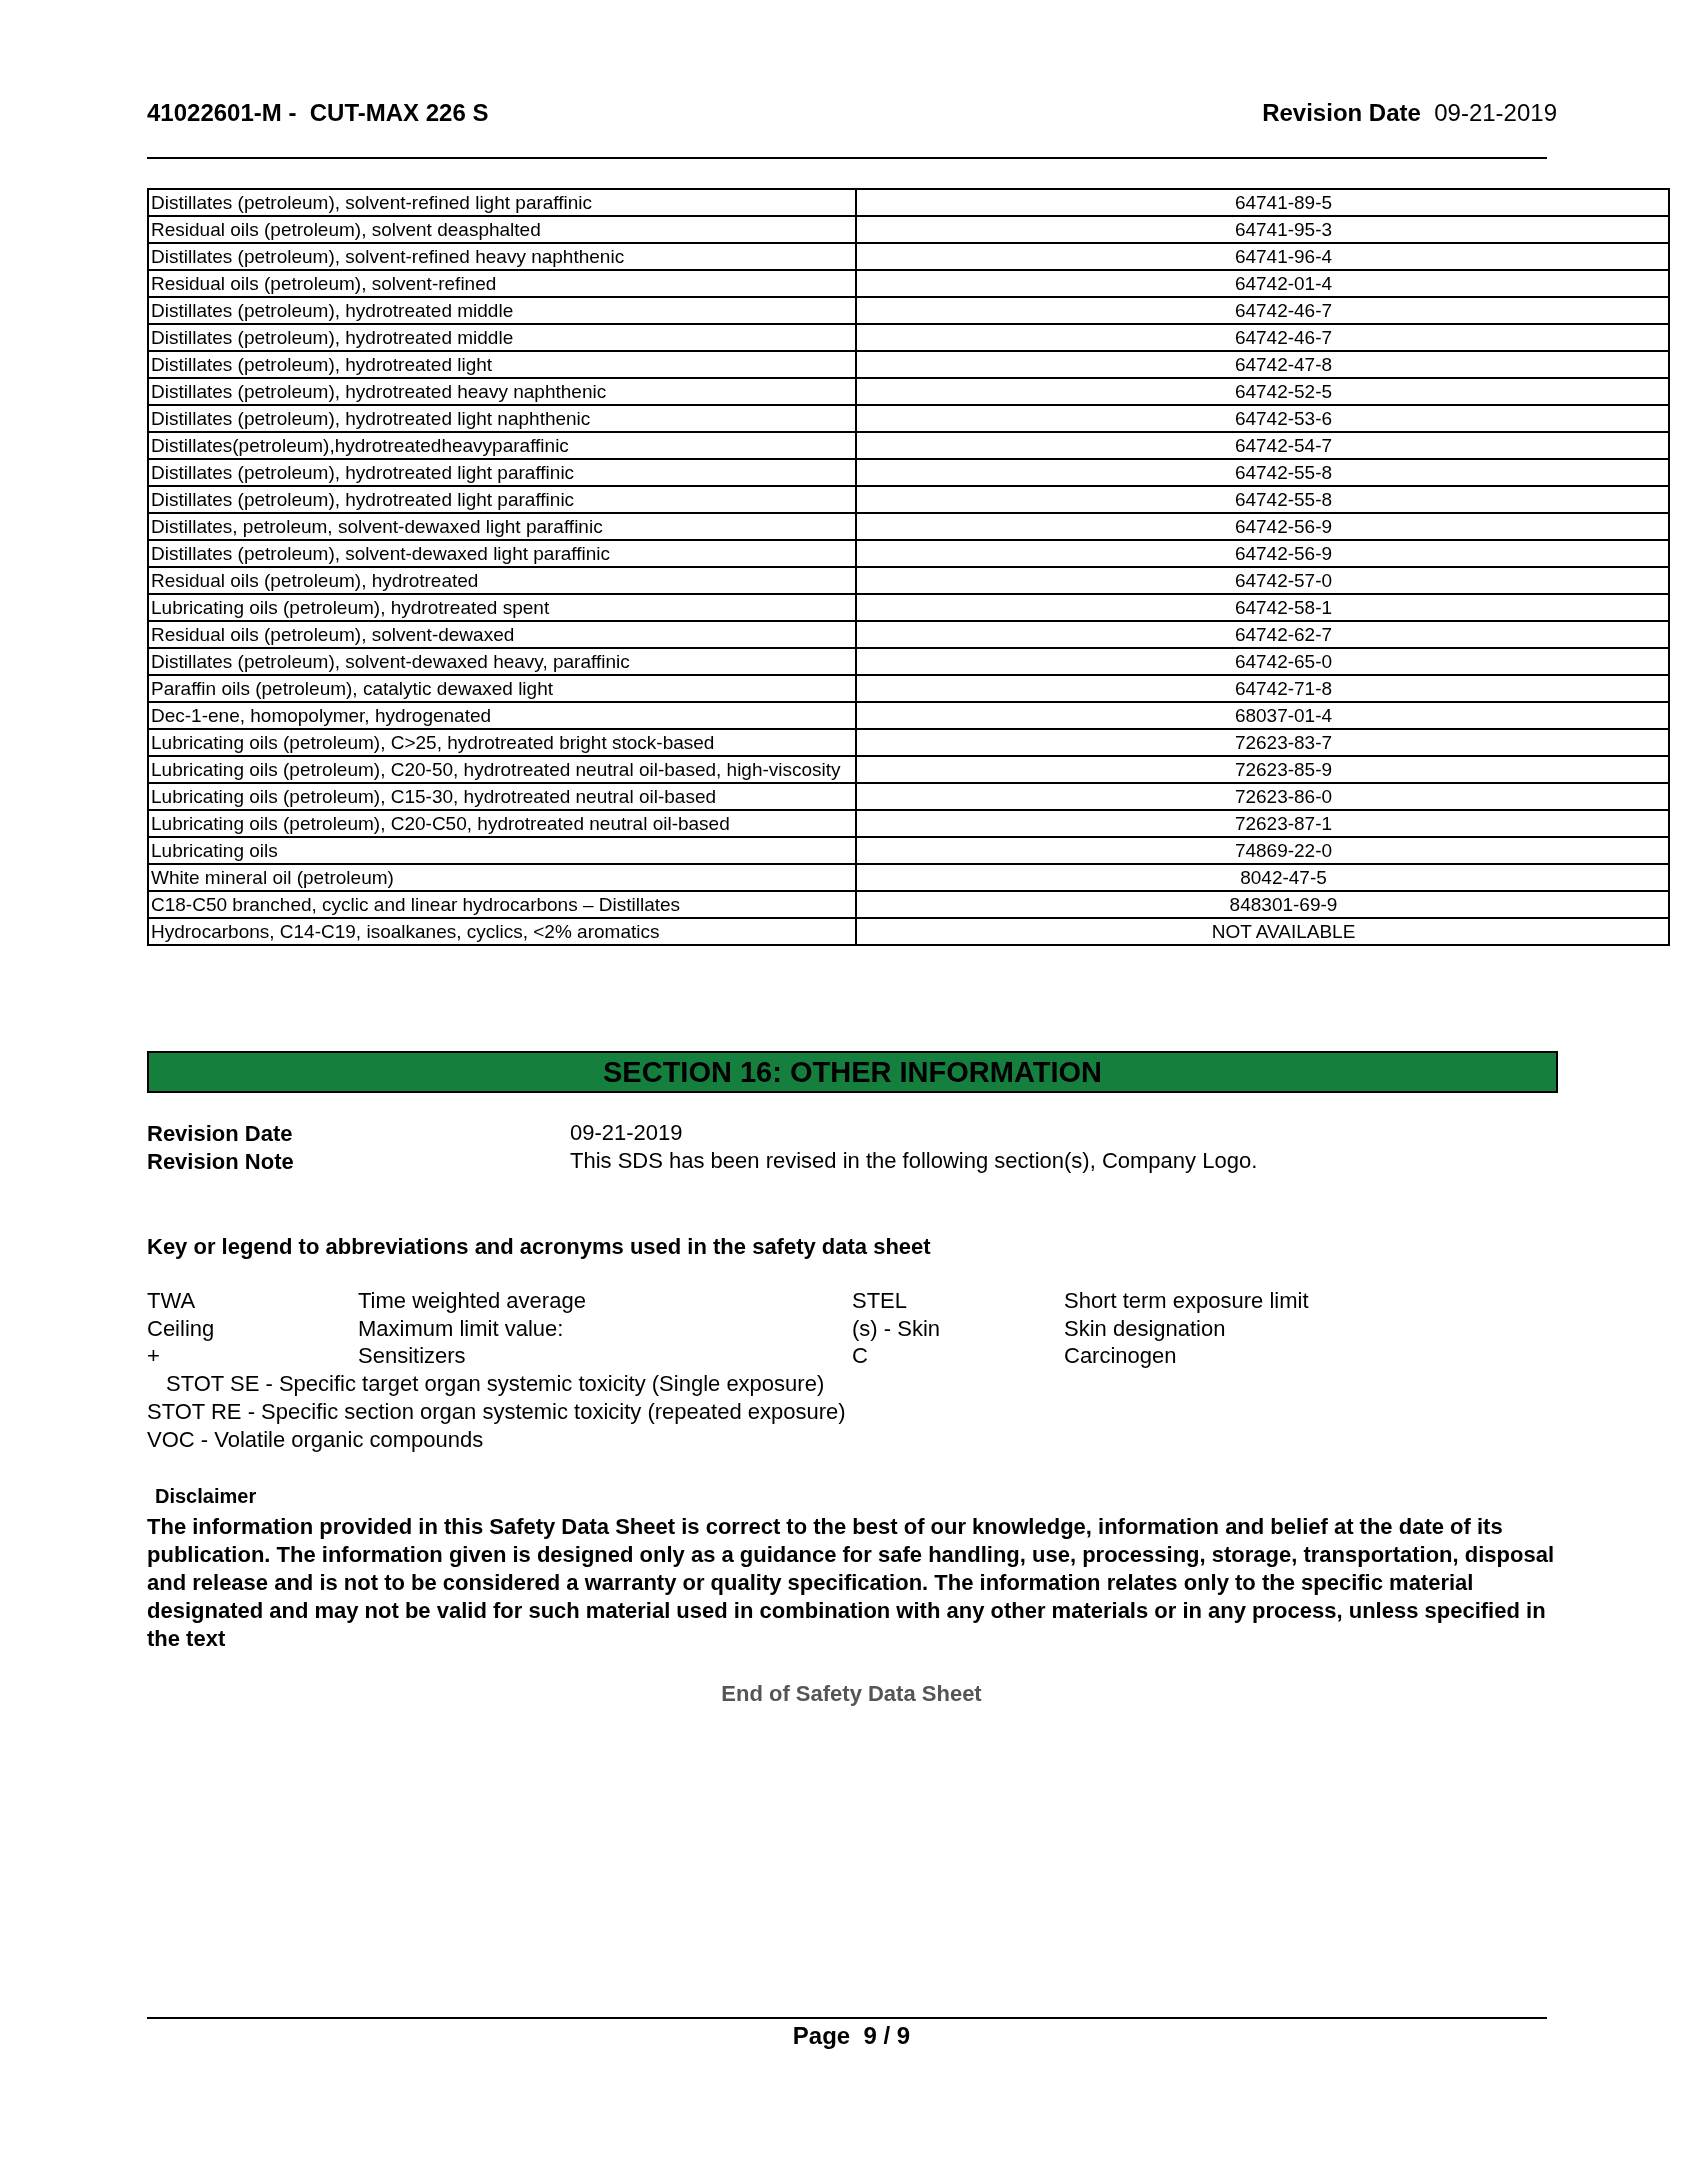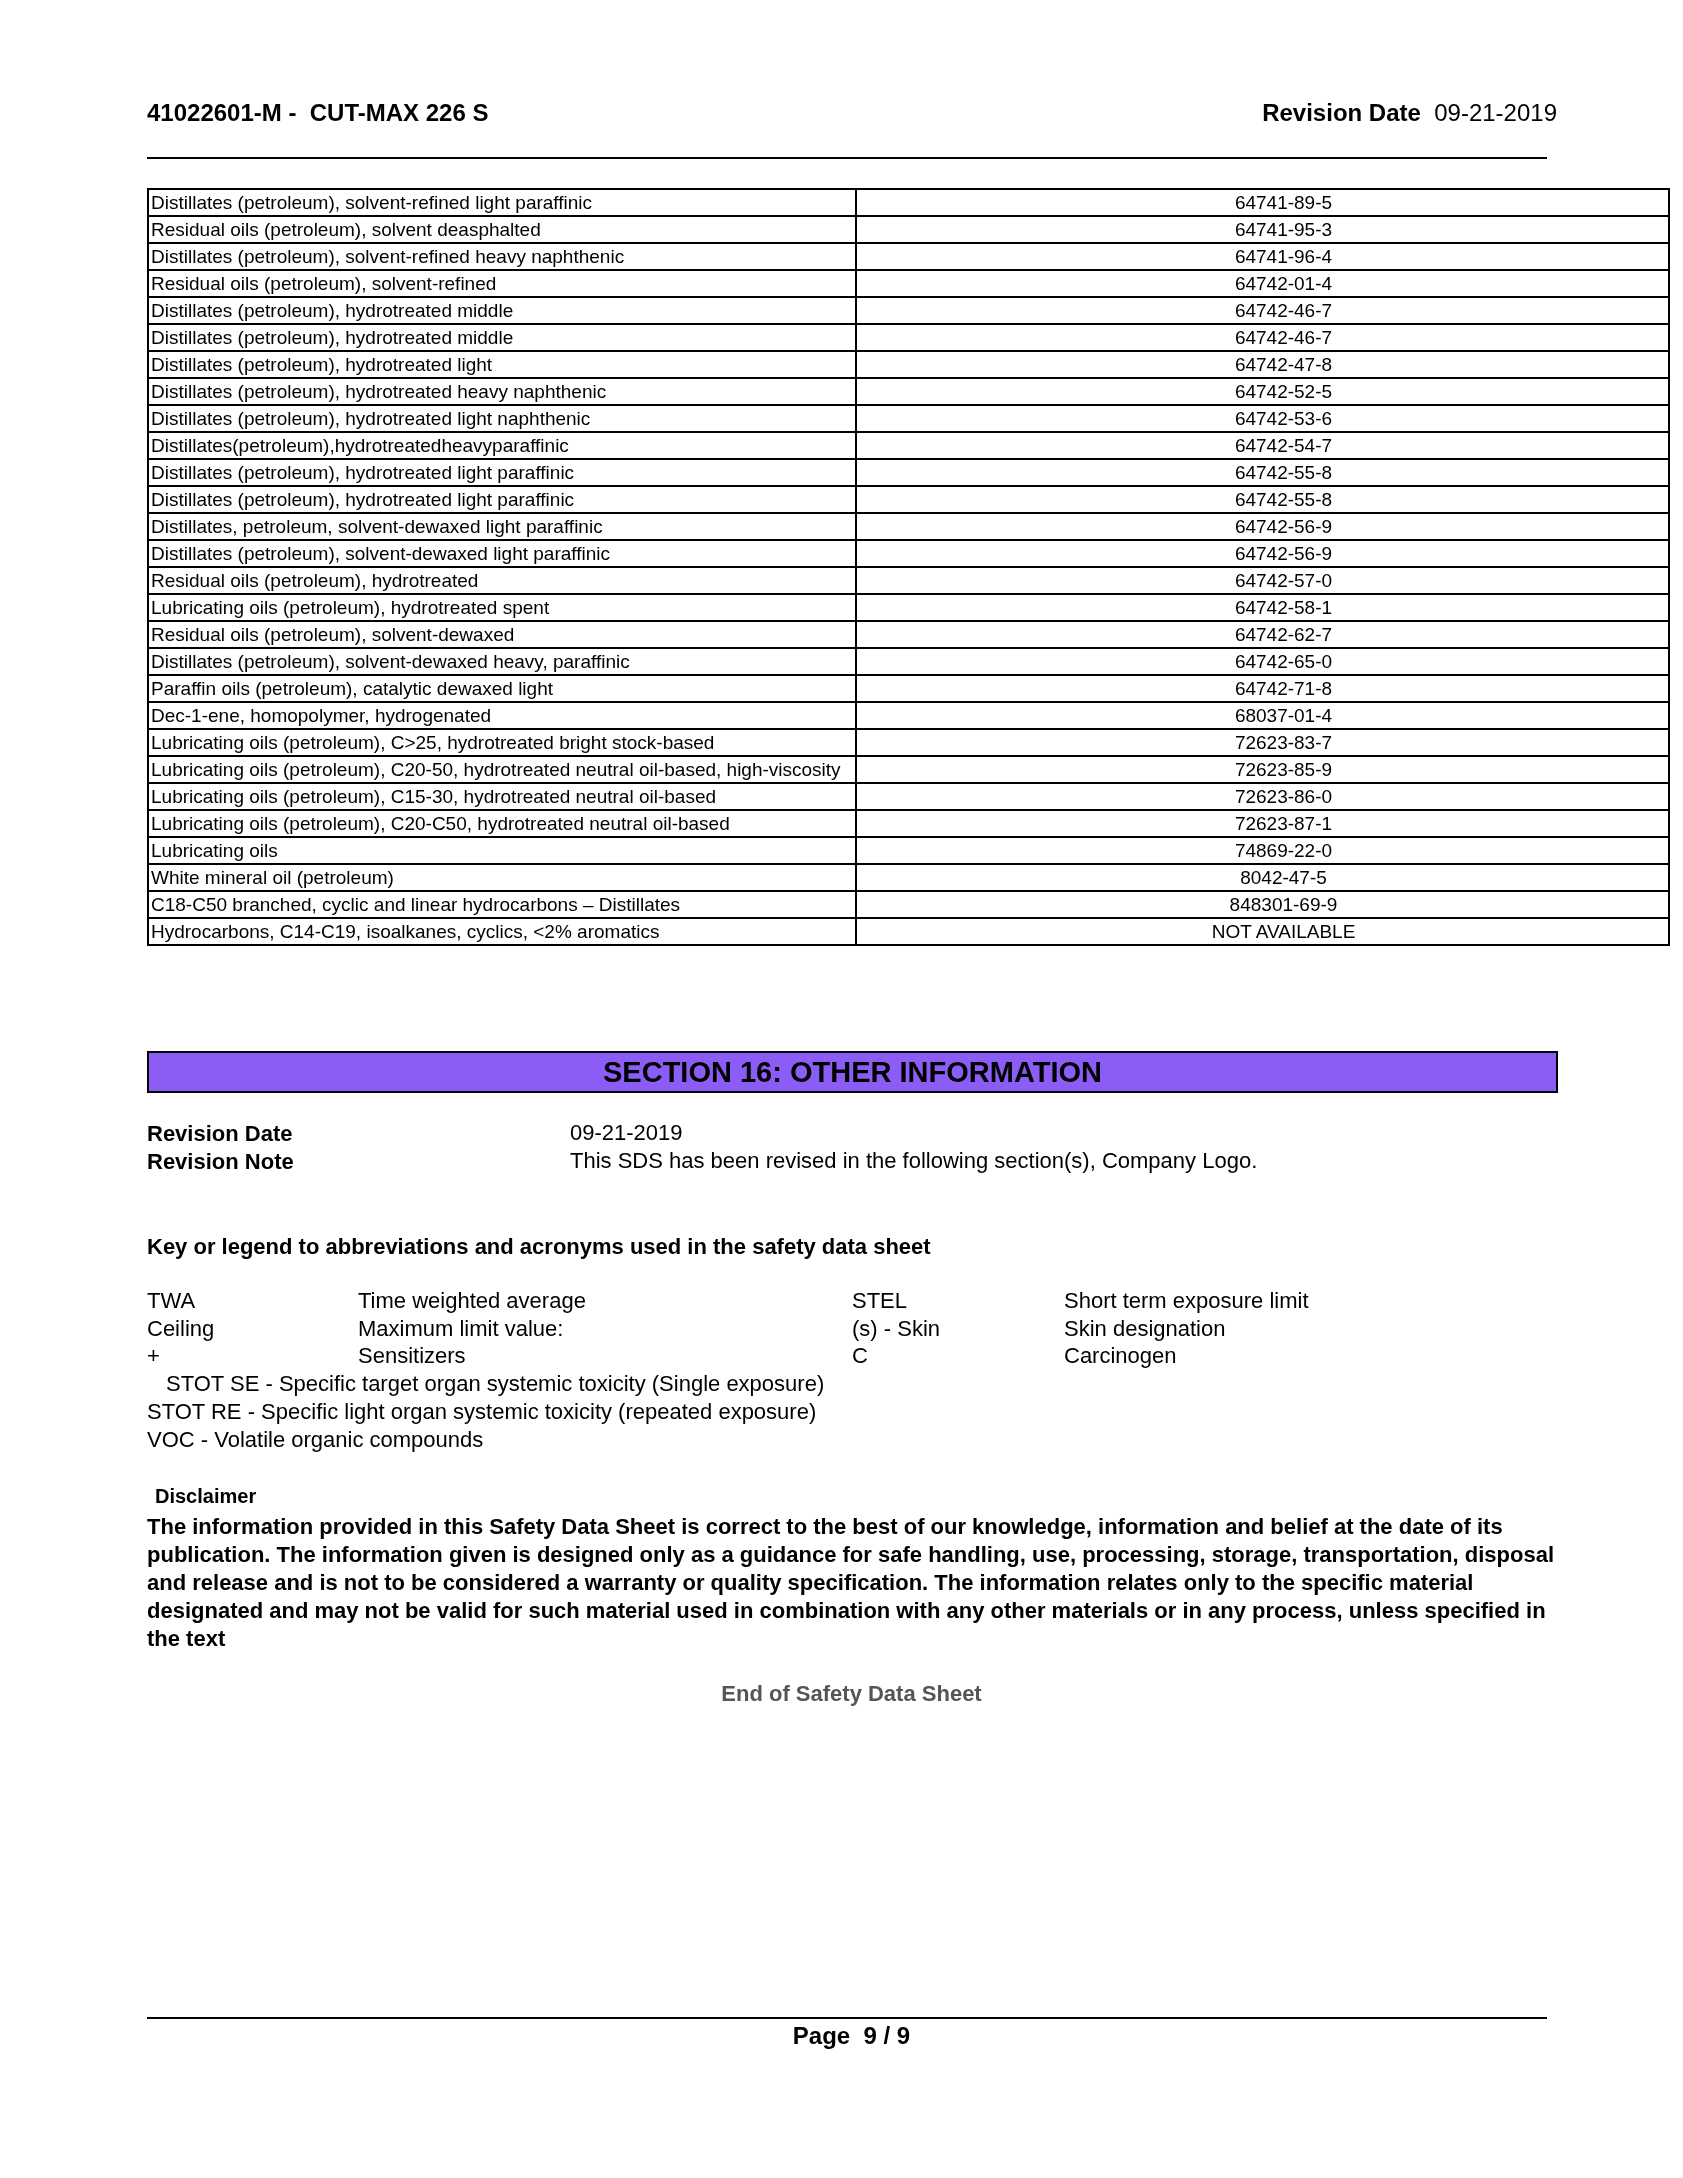--- a/index.html
+++ b/index.html
@@ -7,21 +7,21 @@
   .hdr-left { position: absolute; left: 147px; top: 99px; font-size: 24px; font-weight: bold; white-space: pre; }
   .hdr-right { position: absolute; right: 126px; top: 99px; font-size: 24px; white-space: pre; margin-left: 12px; }
   .hdr-right .lbl { font-weight: bold; }
   .rule-top { position: absolute; left: 147px; top: 157px; width: 1400px; height: 2px; background: #000; }
 
   table.cas { position: absolute; left: 147px; top: 188px; width: 1523px; border-collapse: collapse; font-size: 19px; }
   table.cas td { border: 2px solid #000; padding: 0 2px; line-height: 25px; vertical-align: top; }
   table.cas td.name { width: 702px; text-align: left; }
   table.cas td.cas-num { text-align: center; padding-left: 44px; }
 
-  .sec-header { position: absolute; left: 147px; top: 1051px; width: 1407px; height: 38px; background: #8b5cf6; border: 2px solid #000; text-align: center; font-size: 29px; font-weight: bold; line-height: 38px; }
+  .sec-header { position: absolute; left: 147px; top: 1051px; width: 1407px; height: 38px; background: #15803d; border: 2px solid #000; text-align: center; font-size: 29px; font-weight: bold; line-height: 38px; }
 
   .rev-label { position: absolute; left: 147px; font-size: 22px; font-weight: bold; }
   .rev-value { position: absolute; left: 570px; font-size: 22px; }
 
   .key-title { position: absolute; left: 147px; top: 1234px; font-size: 22px; font-weight: bold; }
   .abbr-row { position: absolute; left: 147px; font-size: 22px; width: 1406px; height: 28px; }
   .abbr-row span { position: absolute; top: 0; white-space: nowrap; }
   .abbr-row .c1 { left: 0; }
   .abbr-row .c2 { left: 211px; }
   .abbr-row .c3 { left: 705px; }
@@ -183,21 +183,21 @@
   <span class="c4">Skin designation</span>
 </div>
 <div class="abbr-row" style="top:1343px;">
   <span class="c1">+</span>
   <span class="c2">Sensitizers</span>
   <span class="c3">C</span>
   <span class="c4">Carcinogen</span>
 </div>
 
 <div class="abbr-line" style="top:1371px;margin-left:19px;">STOT SE - Specific target organ systemic toxicity (Single exposure)</div>
-<div class="abbr-line" style="top:1399px;">STOT RE - Specific light organ systemic toxicity (repeated exposure)</div>
+<div class="abbr-line" style="top:1399px;">STOT RE - Specific section organ systemic toxicity (repeated exposure)</div>
 <div class="abbr-line" style="top:1427px;">VOC - Volatile organic compounds</div>
 
 <div class="disc-title">Disclaimer</div>
 <div class="disc-body">The information provided in this Safety Data Sheet is correct to the best of our knowledge, information and belief at the date of its publication. The information given is designed only as a guidance for safe handling, use, processing, storage, transportation, disposal and release and is not to be considered a warranty or quality specification. The information relates only to the specific material designated and may not be valid for such material used in combination with any other materials or in any process, unless specified in the text</div>
 
 <div class="end-sds">End of Safety Data Sheet</div>
 
 <div class="rule-bottom"></div>
 <div class="page-num">Page  9 / 9</div>
 

